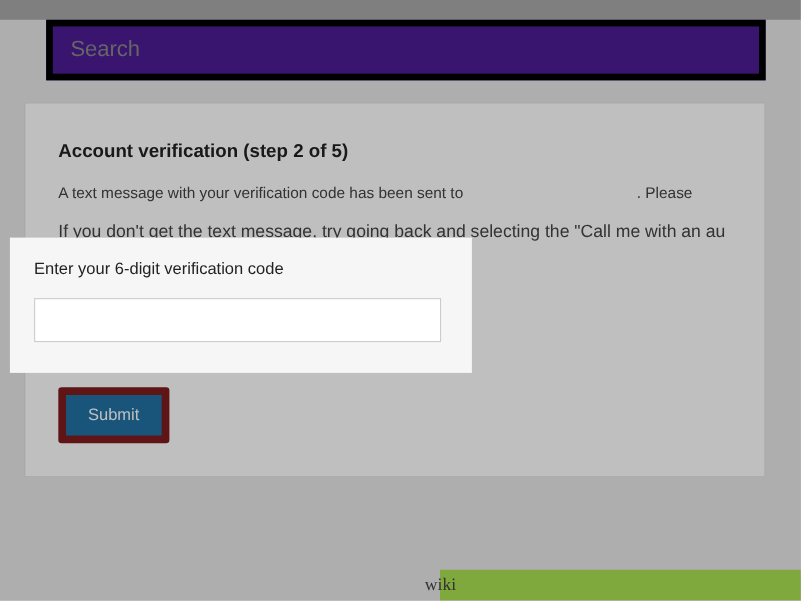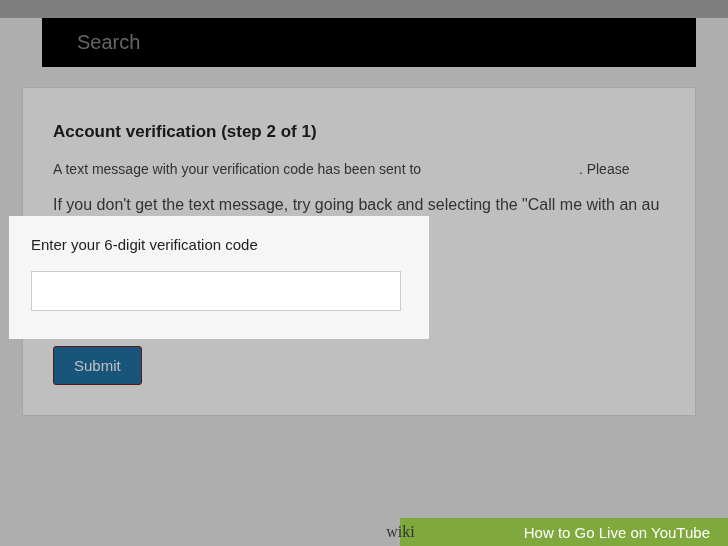--- a/index.html
+++ b/index.html
@@ -26,23 +26,23 @@
       pointer-events: none;
     }
     .page-wrapper {
       background-color: #e8e8e8;
       padding: 0;
       width: 100%;
       height: 100%;
     }
     .search-bar {
       margin: 18px 32px 20px 42px;
-      background: #000000;
-      border: 3px solid #000000;
-      padding: 10px 32px;
+      background: #4c1d95;
+      border: 6px solid #000000;
+      padding: 10px 16px;
       position: relative;
     }
     .search-text {
       color: #888;
       font-size: 20px;
     }
     .content-card {
       margin: 0 32px 0 22px;
       background: #fff;
       border: 1px solid #ddd;
@@ -93,21 +93,21 @@
       border: 1px solid #ccc;
       padding: 6px 10px;
       font-size: 16px;
     }
     .submit-area {
       margin-top: 130px;
     }
     .submit-btn {
       background: #2271a5;
       color: #fff;
-      border: 1px solid #7f1d1d;
+      border: 7px solid #7f1d1d;
       padding: 10px 20px;
       font-size: 15px;
       border-radius: 3px;
       cursor: pointer;
     }
     .footer-bar {
       position: absolute;
       bottom: 0;
       left: 0;
       right: 0;
@@ -143,21 +143,21 @@
 </head>
 <body>
 
 <div class="page-wrapper">
 
   <div class="search-bar">
     <span class="search-text">Search</span>
   </div>
 
   <div class="content-card">
-    <div class="card-title">Account verification (step 2 of 1)</div>
+    <div class="card-title">Account verification (step 2 of 5)</div>
     <div class="card-text">
       <span>A text message with your verification code has been sent to</span>
       <span style="display:inline-block; width:150px;"></span>
       <span>. Please</span>
     </div>
     <div class="card-text2">If you don't get the text message, try going back and selecting the "Call me with an au</div>
 
     <div class="submit-area">
       <button class="submit-btn">Submit</button>
     </div>
@@ -171,14 +171,13 @@
   <div class="highlight-box">
     <div class="highlight-label">Enter your 6-digit verification code</div>
     <input type="text" class="code-input" value="" style="">
   </div>
 </div>
 
 <div class="footer-bar">
   <div class="footer-logo-area">
     <span class="footer-logo"><span class="wiki">wiki</span></span>
   </div>
-  <span class="footer-title">How to Go Live on YouTube</span>
 </div>
 
 </body></html>

